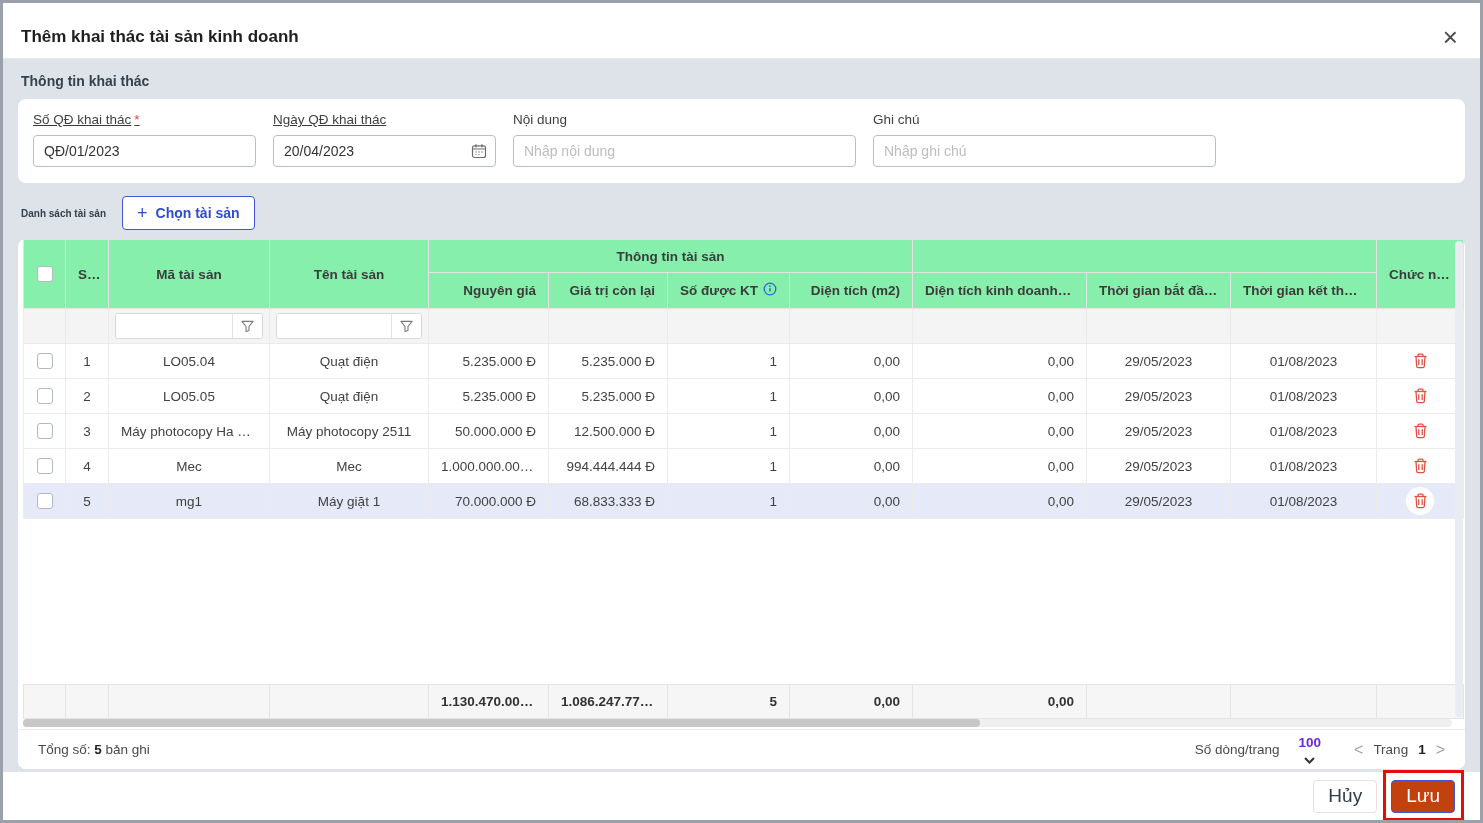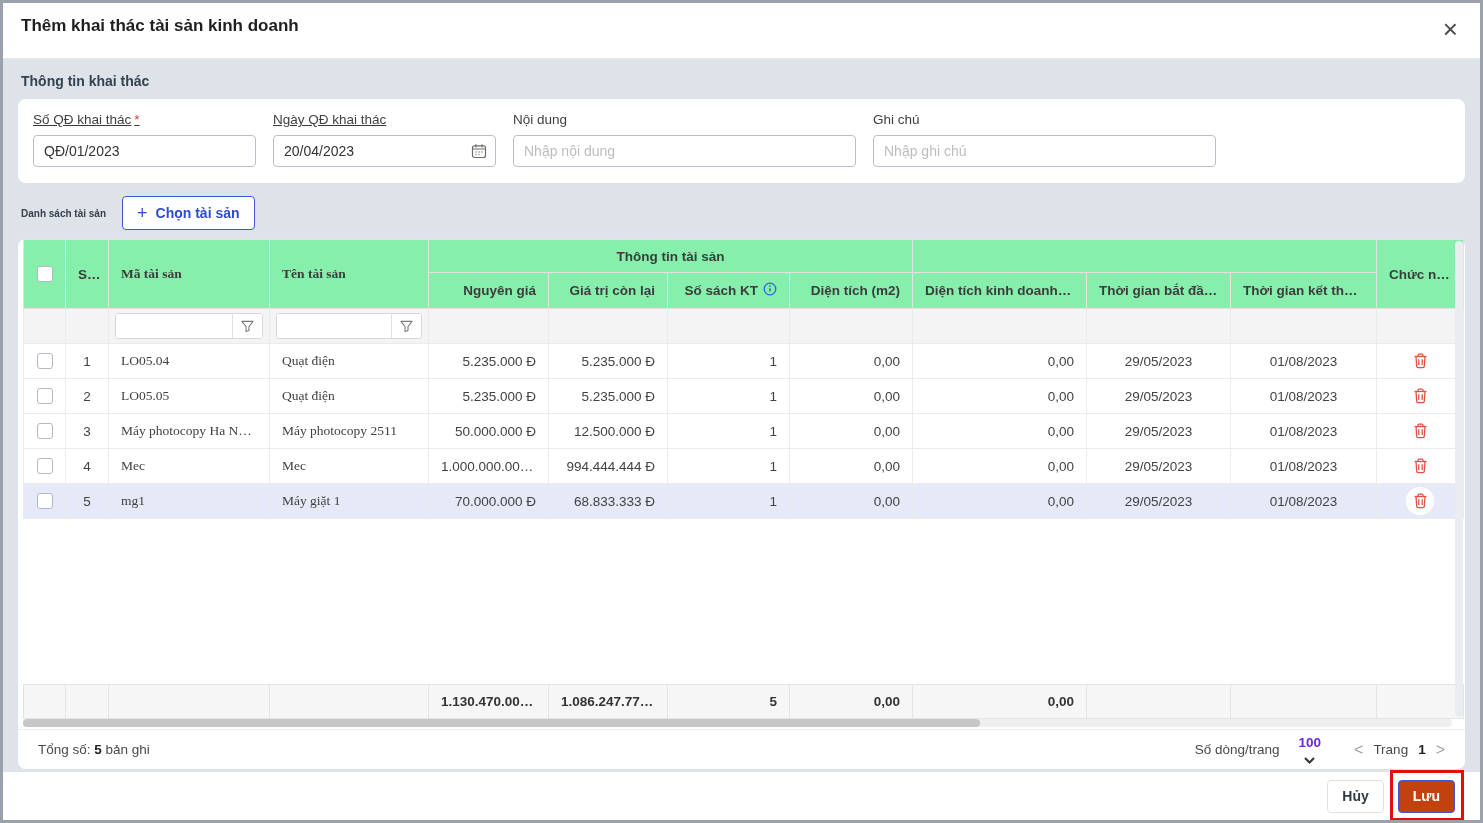--- a/index.html
+++ b/index.html
@@ -4,21 +4,21 @@
 <style>
   * { margin:0; padding:0; box-sizing:border-box; }
   html,body { background:#f2f2f2; }
   .screen {
     width:1483px; height:823px; overflow:hidden; position:relative;
     border:3px solid #9aa1ab; background:#dee3ea;
     font-family:"Liberation Sans", sans-serif; color:#3a3a3a;
     display:flex; flex-direction:column;
   }
   
-  .dlg-header { height:56px; background:#fff; display:flex; align-items:flex-start;
+  .dlg-header { height:56px; background:#fff; display:flex; align-items:center;
     padding:13px 22px 0 18px; border-bottom:1px solid #e7e7e7; flex:0 0 auto; }
   .dlg-title { font-size:17px; font-weight:600; color:#1f1f1f; }
   .close-btn { margin-left:auto; font-size:26px; line-height:1; color:#4a4a4a;
     background:none; border:none; cursor:pointer; font-family:"Liberation Sans",sans-serif; }
   
   .sec-heading { font-size:14px; font-weight:700; color:#33424e; margin:14px 0 10px 18px; }
   
   .form-card { background:#fff; border-radius:8px; margin:0 15px; padding:13px 15px 16px;
     display:flex; gap:17px; flex:0 0 auto; }
   .field { display:flex; flex-direction:column; }
@@ -46,21 +46,21 @@
     background:#e9ecf1; border-radius:4px; }
   table { border-collapse:collapse; table-layout:fixed; width:100%; }
   col.c-cb{width:42px} col.c-stt{width:43px} col.c-code{width:161px} col.c-name{width:159px}
   col.c-cost{width:120px} col.c-rem{width:119px} col.c-qty{width:122px} col.c-area{width:123px}
   col.c-barea{width:174px} col.c-start{width:144px} col.c-end{width:146px} col.c-func{width:87px}
   th,td { border:1px solid #ebebeb; font-size:13.5px; color:#424242; padding:0 12px;
     overflow:hidden; white-space:nowrap; text-overflow:ellipsis; }
   thead th { background:#86efac; font-weight:700; color:#3c3c3c; border-color:#e3e3e3; }
   tr.grp-row th { height:33px; }
   tr.sub-row th { height:36px; text-align:right; }
-  th.al, td.al { text-align:left;font-family:Liberation Serif, serif; } th.ar, td.ar { text-align:right; }
+  th.al, td.al { text-align:center; } th.ar, td.ar { text-align:right; }
   th.ac, td.ac { text-align:center; }
   .red-star { color:#e53935; font-weight:700; }
   .th-flex { display:inline-flex; align-items:center; gap:5px; vertical-align:middle; }
   
   tr.filter-row td { background:#f4f4f4; height:35px; padding:0 6px; }
   .filter-box { display:flex; align-items:stretch; height:26px; background:#fff;
     border:1px solid #d8d8d8; border-radius:3px; overflow:hidden; }
   .filter-box input { flex:1; border:none; outline:none; min-width:0; padding:0 8px;
     font-size:13px; font-family:"Liberation Sans",sans-serif; }
   .funnel-btn { width:30px; border:none; border-left:1px solid #e2e2e2; background:#fff;
@@ -87,21 +87,21 @@
   .total-label b { color:#222; }
   .pag-right { margin-left:auto; display:flex; align-items:center; gap:19px; }
   .rows-select { display:flex; align-items:center; gap:7px; cursor:pointer; font-weight:600; color:#6d28d9;flex-direction:column; }
   .pager { display:flex; align-items:center; gap:10px; margin-left:14px; }
   .pg-arrow { background:none; border:none; font-size:16px; color:#9e9e9e; cursor:pointer;
     font-family:"Liberation Sans",sans-serif; line-height:1; }
   .pg-num { font-weight:700; color:#222; }
   
   .dlg-footer { margin-top:auto; height:48px; background:#fff; display:flex; align-items:center;
     justify-content:flex-end; gap:14px; padding-right:25px; flex:0 0 auto; }
-  .btn { height:33px; min-width:56px; border-radius:4px; font-size:14px; font-weight:700;
+  .btn { height:33px; min-width:56px; border-radius:4px; font-size:19px; font-weight:400;
     cursor:pointer; font-family:"Liberation Sans",sans-serif; padding:0 14px; }
   .btn-cancel { background:#fff; border:1px solid #e2e2e2; color:#2f3b45; }
   .btn-save { background:#c2410c; border:1px solid #3d56d4; color:#fff; }
   .save-wrap { position:relative; display:inline-block; }
   .red-annotation { position:absolute; left:-8px; right:-9px; top:-10px; bottom:-8px;
     border:3px solid #e60c0c; pointer-events:none; }
 </style>
 </head>
 <body>
 
@@ -186,21 +186,21 @@
             <th rowspan="2" class="al">Tên tài sản</th>
             <th colspan="4" class="ac">Thông tin tài sản</th>
             <th colspan="3" class="ac"></th>
             <th rowspan="2" class="ac">Chức năng</th>
           </tr>
           <tr class="sub-row">
             <th class="ac">Nguyên giá</th>
             <th class="ac">Giá trị còn lại</th>
             <th class="ac">
               <span class="th-flex">
-                <span>Số sách KT</span>
+                <span>Số được KT</span>
                 <span>
                   <svg width="14" height="14" viewBox="0 0 14 14">
                     <circle cx="7" cy="7" r="5.8" fill="none" stroke="#2d66e3" stroke-width="1.3"></circle>
                     <path d="M7 6.3v3.2" stroke="#2d66e3" stroke-width="1.5"></path>
                     <circle cx="7" cy="4.2" r="0.85" fill="#2d66e3"></circle>
                   </svg>
                 </span>
               </span>
             </th>
             <th class="ac">Diện tích (m2)</th>

